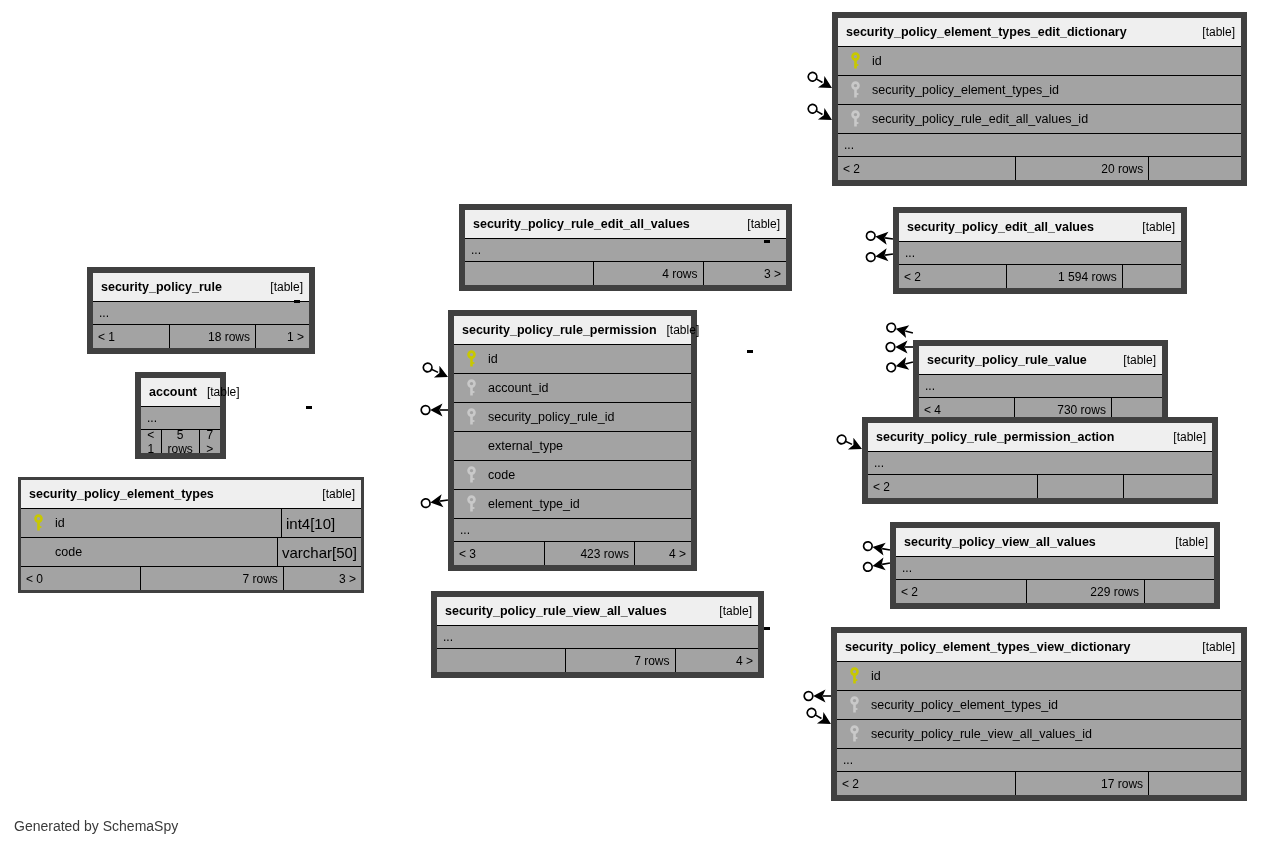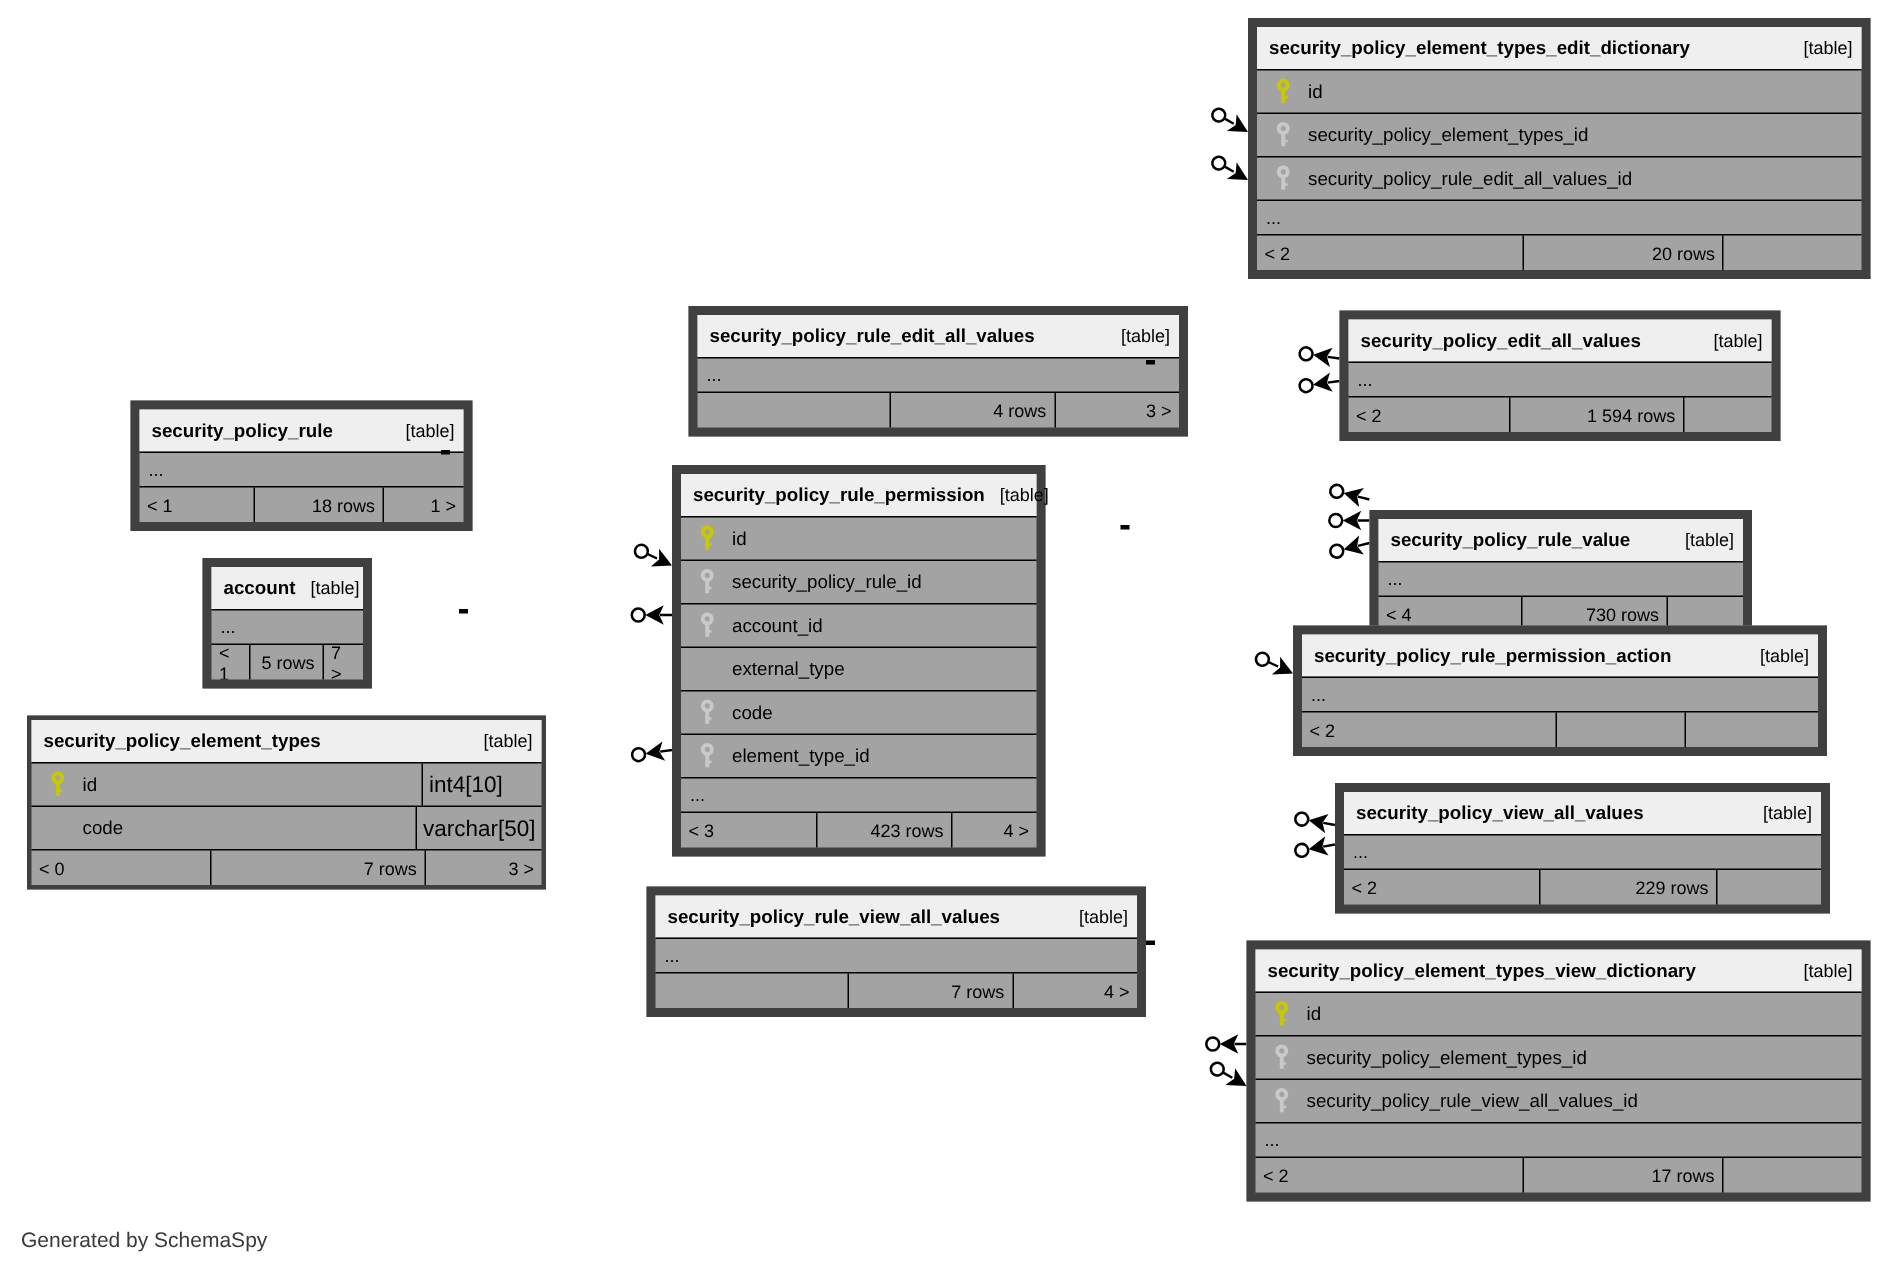--- a/index.html
+++ b/index.html
@@ -110,21 +110,21 @@
         <span class="t-title">security_policy_rule</span>
         <span class="t-tag">[table]</span>
       </div>
       <div class="dots">...</div>
       <div class="ftr" style="grid-template-columns: 35% 40% 25%;">
         <div class="f-left">&lt; 1</div>
         <div class="f-mid">18 rows</div>
         <div class="f-right">1 &gt;</div>
       </div>
     </div>
-    <div class="tbl" style="left: 135px; top: 372px; width: 113px;">
+    <div class="tbl" style="left: 135px; top: 372px; width: 91px; text-align: center;">
       <div class="hdr">
         <span class="t-title">account</span>
         <span class="t-tag">[table]</span>
       </div>
       <div class="dots">...</div>
       <div class="ftr" style="grid-template-columns: 25% 48% 27%;">
         <div class="f-left">&lt; 1</div>
         <div class="f-mid">5 rows</div>
         <div class="f-right">7 &gt;</div>
       </div>
@@ -145,31 +145,31 @@
         <span class="col-name">id</span>
       </div>
       <div class="row">
         <span class="icon-cell">
           <svg width="11" height="18" viewBox="0 0 11 18">
             <circle cx="5.5" cy="4.6" r="3" fill="none" stroke="#c9c9c9" stroke-width="2.6"></circle>
             <line x1="5.5" y1="7.6" x2="5.5" y2="16.5" stroke="#c9c9c9" stroke-width="2.6"></line>
             <line x1="5.5" y1="13" x2="8.4" y2="13" stroke="#c9c9c9" stroke-width="1.8"></line>
           </svg>
         </span>
+        <span class="col-name">account_id</span>
+      </div>
+      <div class="row">
+        <span class="icon-cell">
+          <svg width="11" height="18" viewBox="0 0 11 18">
+            <circle cx="5.5" cy="4.6" r="3" fill="none" stroke="#c9c9c9" stroke-width="2.6"></circle>
+            <line x1="5.5" y1="7.6" x2="5.5" y2="16.5" stroke="#c9c9c9" stroke-width="2.6"></line>
+            <line x1="5.5" y1="13" x2="8.4" y2="13" stroke="#c9c9c9" stroke-width="1.8"></line>
+          </svg>
+        </span>
         <span class="col-name">security_policy_rule_id</span>
-      </div>
-      <div class="row">
-        <span class="icon-cell">
-          <svg width="11" height="18" viewBox="0 0 11 18">
-            <circle cx="5.5" cy="4.6" r="3" fill="none" stroke="#c9c9c9" stroke-width="2.6"></circle>
-            <line x1="5.5" y1="7.6" x2="5.5" y2="16.5" stroke="#c9c9c9" stroke-width="2.6"></line>
-            <line x1="5.5" y1="13" x2="8.4" y2="13" stroke="#c9c9c9" stroke-width="1.8"></line>
-          </svg>
-        </span>
-        <span class="col-name">account_id</span>
       </div>
       <div class="row">
         <span class="icon-cell"></span>
         <span class="col-name">external_type</span>
       </div>
       <div class="row">
         <span class="icon-cell">
           <svg width="11" height="18" viewBox="0 0 11 18">
             <circle cx="5.5" cy="4.6" r="3" fill="none" stroke="#c9c9c9" stroke-width="2.6"></circle>
             <line x1="5.5" y1="7.6" x2="5.5" y2="16.5" stroke="#c9c9c9" stroke-width="2.6"></line>

